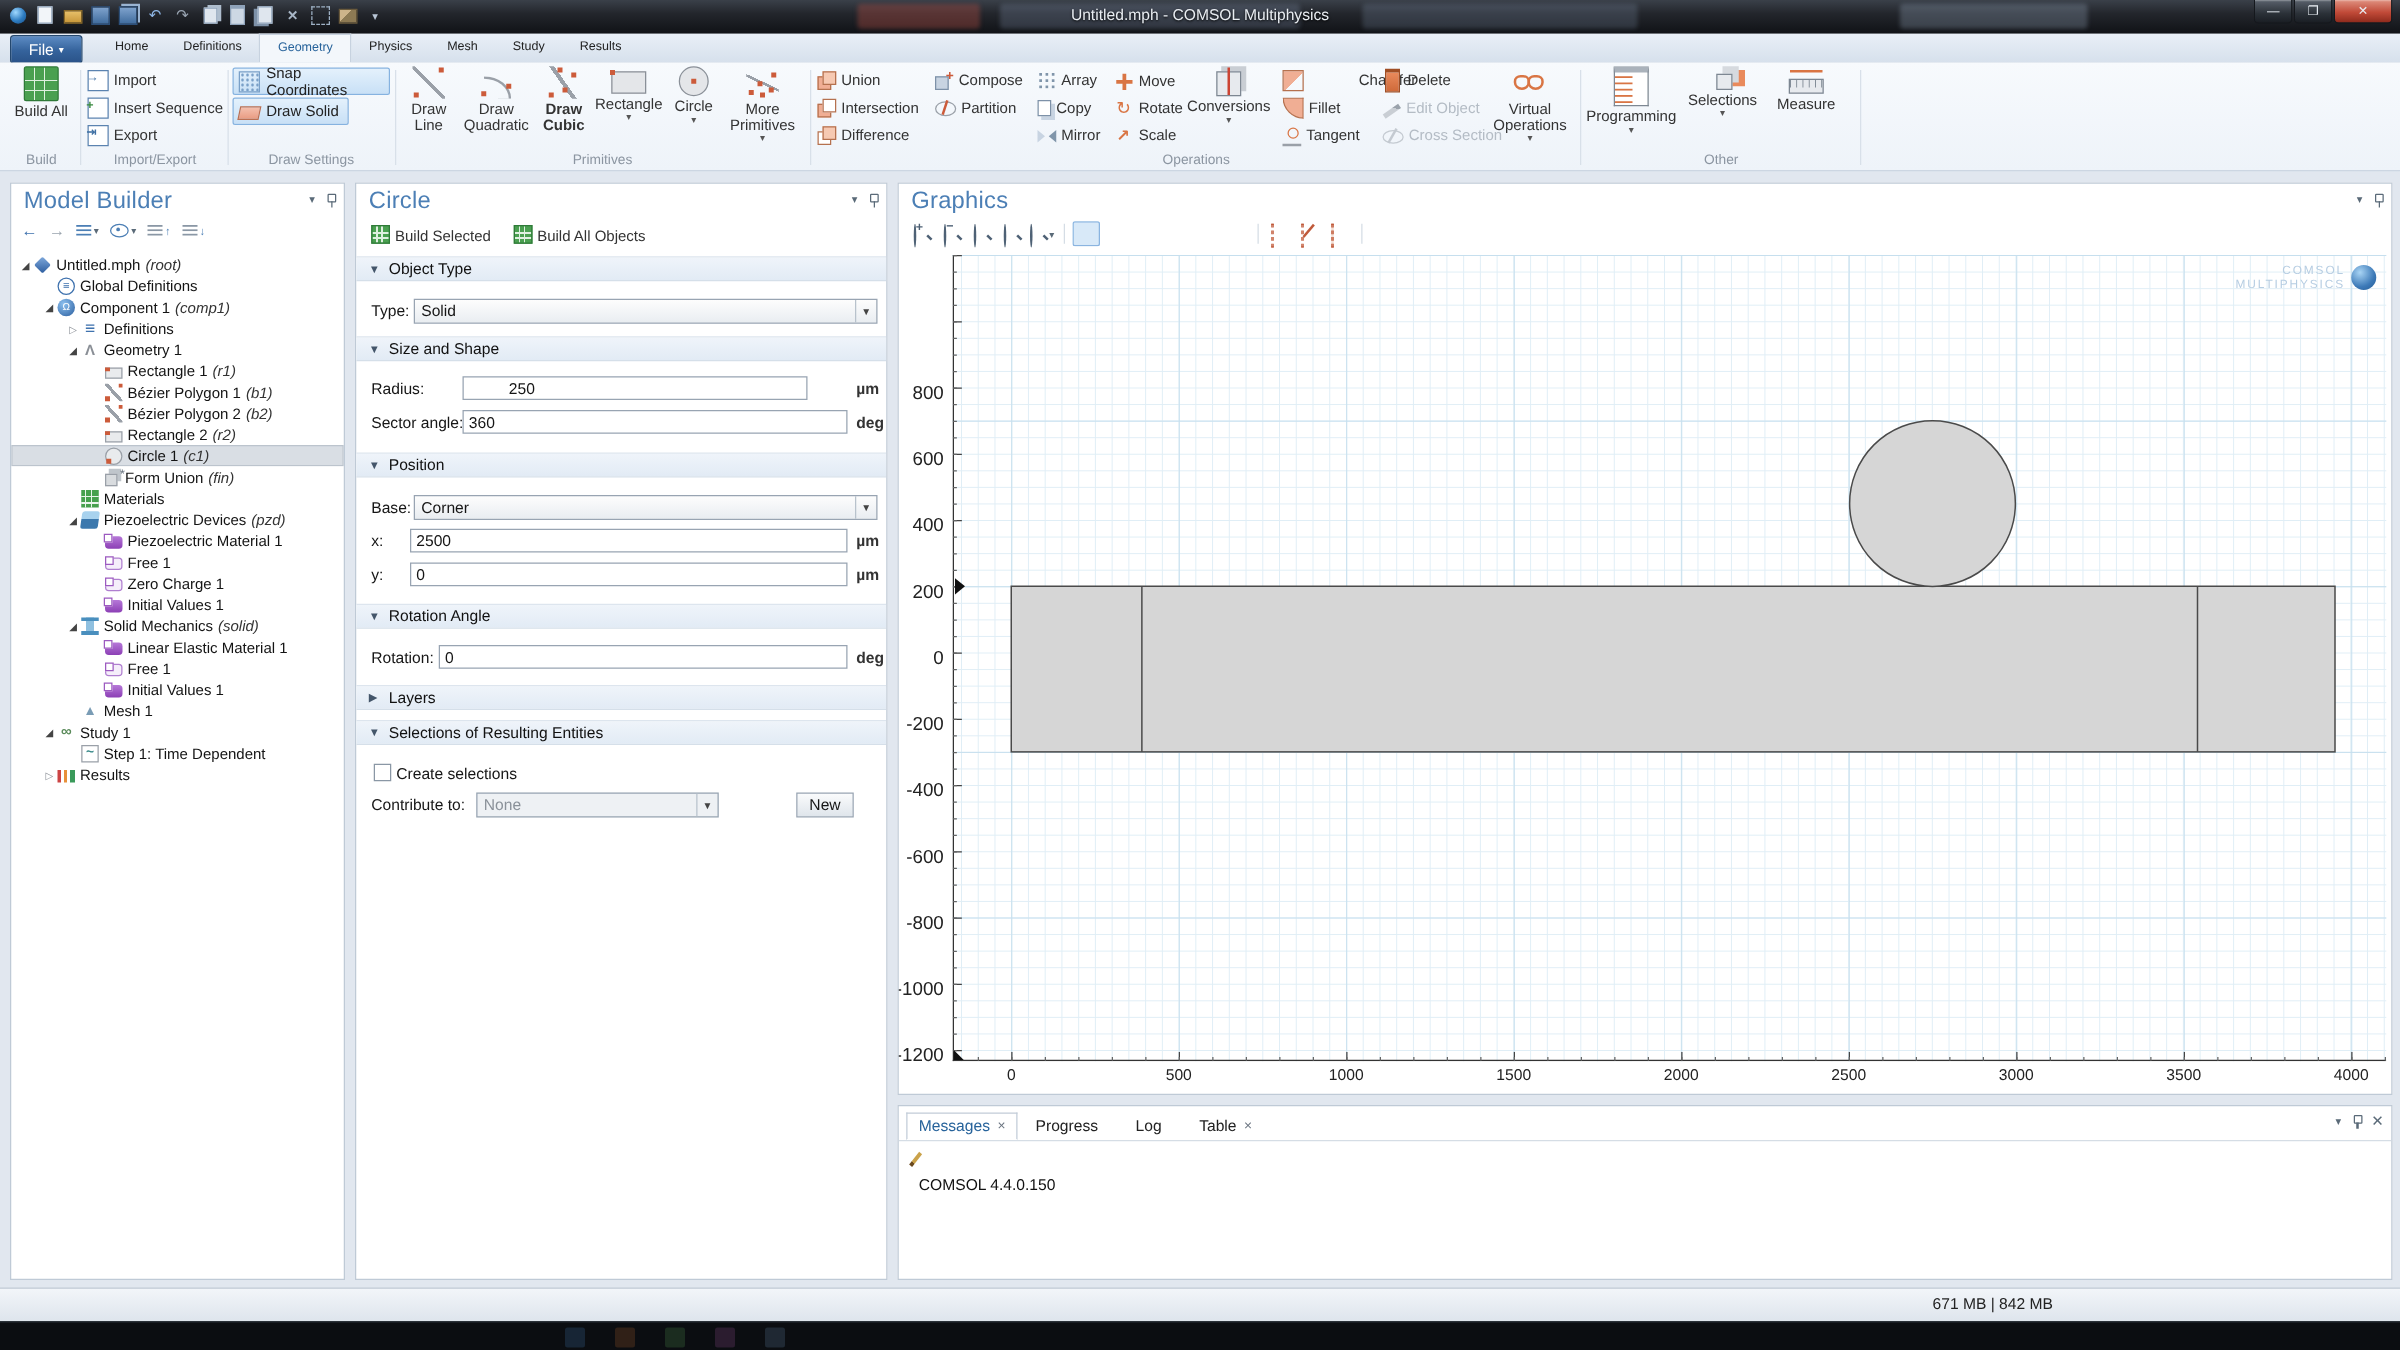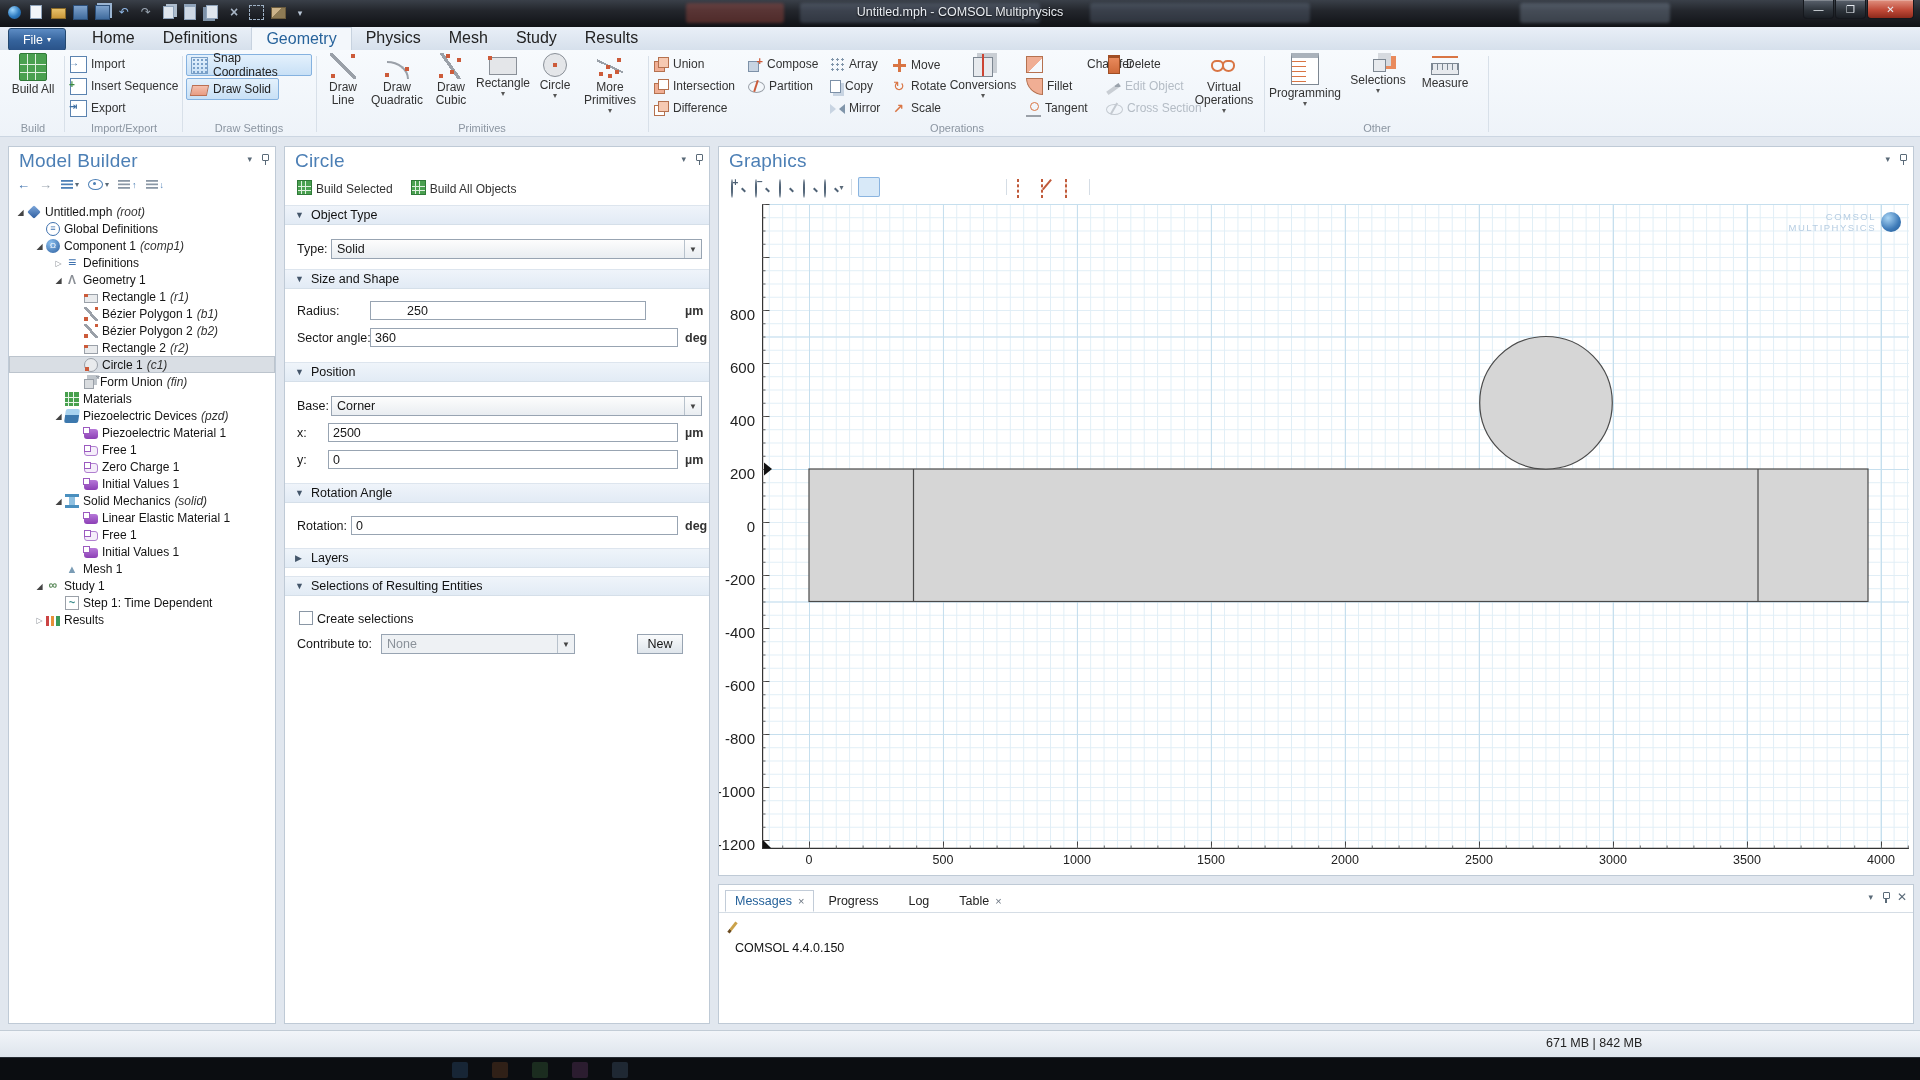--- a/index.html
+++ b/index.html
@@ -35,21 +35,21 @@
   .wbtn.min,.wbtn.max{width:29px;background:linear-gradient(#5a626d,#2b3138 60%,#1a1e24);}
   .wbtn.close{width:45px;background:linear-gradient(#e09180,#c14a38 55%,#8e2a1c);}
   
   #tabrow{position:absolute;left:0;top:27px;width:1920px;height:23px;
     background:linear-gradient(#e9eff7,#d6e0ec);border-bottom:1px solid #c7d2df;}
   #file-btn{position:absolute;left:8px;top:1px;width:56px;height:21px;border-radius:3px;
     background:linear-gradient(#5d8cc4,#35639c 55%,#2a5389);border:1px solid #24486f;
     color:#fff;font-size:12.5px;display:flex;align-items:center;justify-content:center;gap:4px;}
   #file-btn .fc{font-size:8px;}
   #rtabs{position:absolute;left:78px;top:0;height:23px;display:flex;}
-  .rtab{padding:0 14px;height:22px;line-height:22px;font-size:16px;color:#222;}
+  .rtab{padding:0 14px;height:22px;line-height:22px;font-size:10px;color:#222;}
   .rtab.active{background:#f3f7fb;border:1px solid #c7d2df;border-bottom:none;color:#27639b;}
   
   #ribbon{position:absolute;left:0;top:50px;width:1920px;height:86px;
     background:linear-gradient(#f7fafd,#eef3f9);border-bottom:1px solid #ccd6e2;}
   .rgroup{position:absolute;top:0;height:86px;}
   .glabel{position:absolute;bottom:2px;left:0;right:0;text-align:center;font-size:11px;color:#8b95a1;}
   .gsepv{position:absolute;top:6px;bottom:4px;width:1px;background:#d8e0e9;}
   .rbig{position:absolute;top:3px;display:flex;flex-direction:column;align-items:center;text-align:center;}
   .rbig .rlabel{font-size:12px;line-height:13px;color:#333;margin-top:2px;}
   .rcaret{font-size:8px;color:#555;line-height:8px;}
@@ -360,21 +360,21 @@
     <div class="gsepv" style="left:316px;"></div>
     <div class="rgroup" style="left:320px;width:324px;">
       <div class="rbig" style="left:2px;width:42px;">
           <span class="ricon rp-line"></span>
           <span class="rlabel">Draw Line</span>
         </div>
       <div class="rbig" style="left:46px;width:62px;">
           <span class="ricon rp-quad"></span>
           <span class="rlabel">Draw Quadratic</span>
         </div>
-      <div class="rbig" style="left:110px;width:42px;">
+      <div class="rbig" style="left:110px;width:42px;font-weight:bold;">
           <span class="ricon rp-cubic"></span>
           <span class="rlabel">Draw Cubic</span>
         </div>
       <div class="rbig" style="left:154px;width:58px;">
           <span class="ricon rp-rect"></span>
           <span class="rlabel">Rectangle</span>
           <span class="rcaret">▾</span>
         </div>
       <div class="rbig" style="left:214px;width:42px;">
           <span class="ricon rp-circleico"></span>

